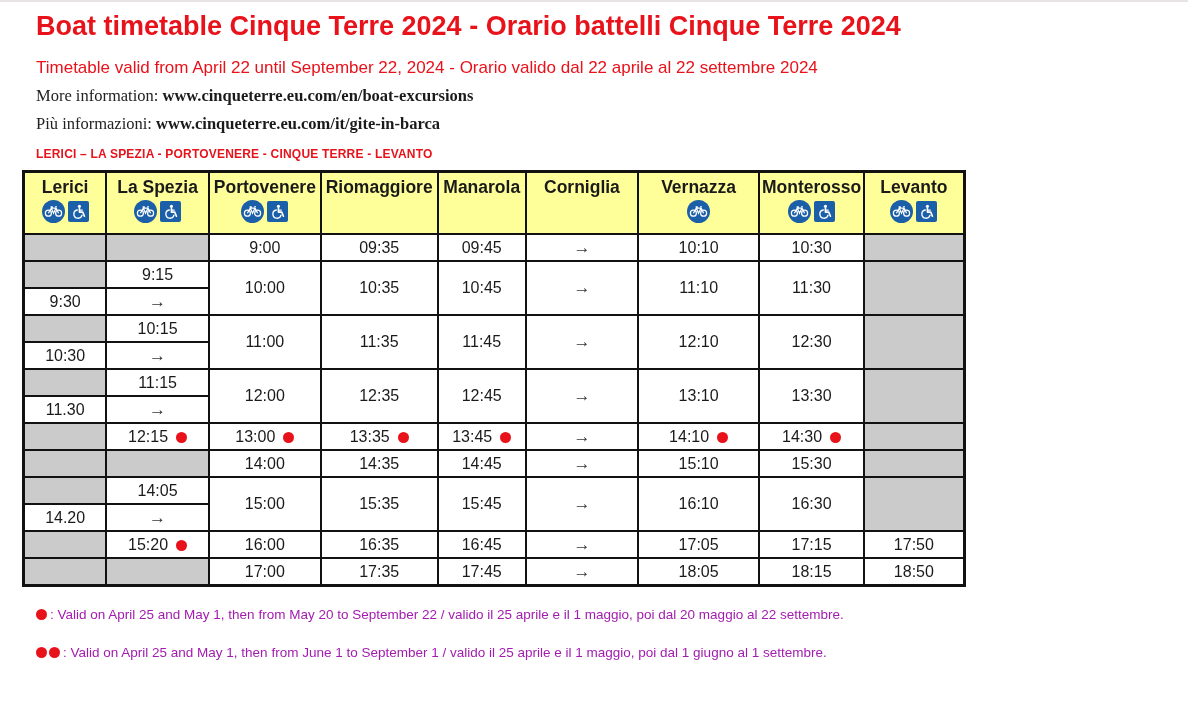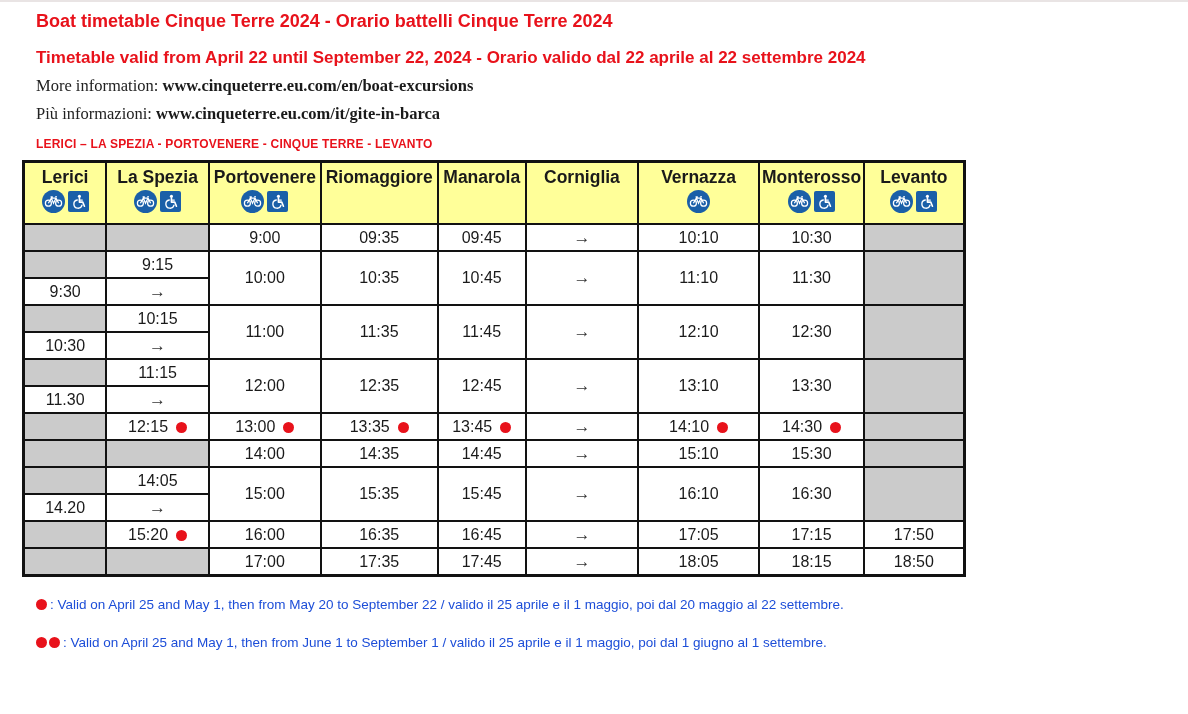--- a/index.html
+++ b/index.html
@@ -6,25 +6,25 @@
   body {
     width:1188px; height:714px; overflow:hidden;
     font-family:"Liberation Sans", sans-serif;
     color:#1a1a1a;
     border-top:2px solid #e9e4e4;
   }
   .page { padding-top:7px; }
 
   .title {
     margin:2px 0 0 36px;
-    color:var(--red); font-weight:bold; font-size:18px;
+    color:var(--red); font-weight:bold; font-size:27px;
   }
   .validity {
     margin:16px 0 0 36px;
-    color:var(--red); font-weight:bold; font-size:17px;
+    color:var(--red); font-weight:normal; font-size:17px;
   }
   .info-line { margin:8px 0 0 36px; font-size:16.5px; color:#222;font-family:Liberation Serif, serif; }
   .info-line .url { font-weight:bold; color:#1a1a1a; }
   .route-heading {
     margin:13px 0 0 36px;
     color:var(--red); font-weight:bold; font-size:12px; letter-spacing:0.2px;
   }
 
   table.timetable {
     border-collapse:collapse; table-layout:fixed;
@@ -53,21 +53,21 @@
     width:21px; height:21px; border-radius:2px;
     background:var(--blue); display:inline-flex; align-items:center; justify-content:center;
   }
   .dot {
     display:inline-block; width:11px; height:11px; border-radius:50%;
     background:var(--red); margin-left:8px; vertical-align:-1px;
   }
   .cell-arrow { font-size:17px; color:#333; }
 
   .notes { margin:20px 0 0 36px; }
-  .note { display:flex; align-items:center; margin-bottom:23px; font-size:13.5px; color:#1d4ed8; }
+  .note { display:flex; align-items:center; margin-bottom:23px; font-size:13.5px; color:#a21caf; }
   .note .dot { margin:0 2px 0 0; vertical-align:0; }
   .note .note-text { margin-left:1px; }
 </style>
 </head>
 <body>
 
 <div class="page">
   <div class="title">Boat timetable Cinque Terre 2024 - Orario battelli Cinque Terre 2024</div>
   <div class="validity">Timetable valid from April 22 until September 22, 2024 - Orario valido dal 22 aprile al 22 settembre 2024</div>
   <div class="info-line">

